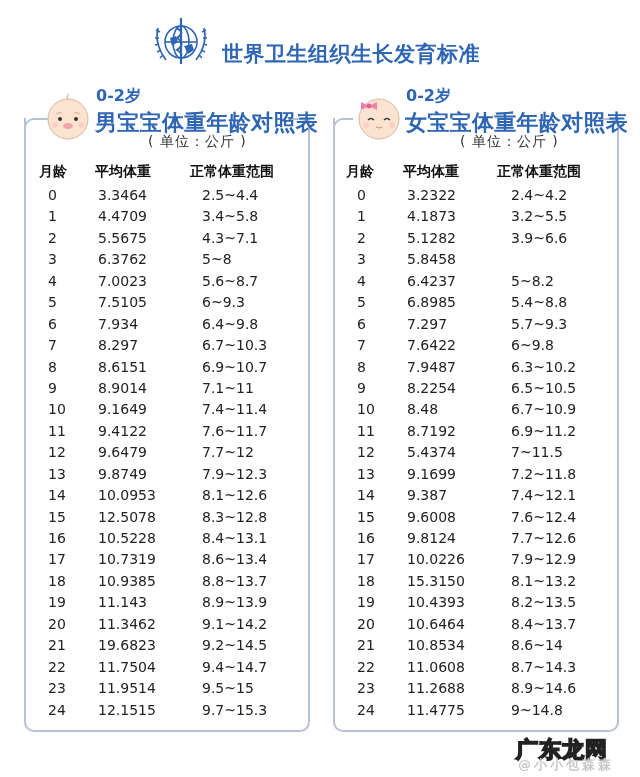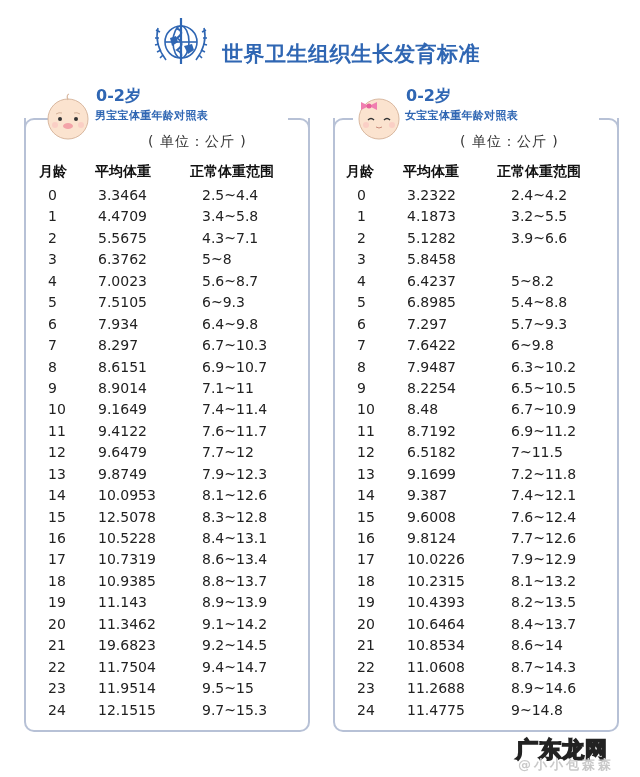--- a/index.html
+++ b/index.html
@@ -16,21 +16,21 @@
   .panel.boy { left: 24px; }
   .panel.girl { left: 333px; }
   .cap-left, .cap-right { position: absolute; top: 0; height: 14px; border-top: 2px solid #b7c1d6; }
   .cap-left { left: -2px; width: 18px; border-left: 2px solid #b7c1d6; border-top-left-radius: 10px; height: 14px; }
   .cap-right { right: -2px; width: 18px; border-right: 2px solid #b7c1d6; border-top-right-radius: 10px; height: 14px; }
 
   .face { position: absolute; width: 48px; height: 48px; }
   .boy-face { left: 44px; top: 92px; }
   .girl-face { left: 353px; top: 92px; }
   .age { position: absolute; font-size: 16px; font-weight: bold; color: #2f66b3; }
-  .subtitle { position: absolute; font-size: 11px; font-weight: bold; color: #2f66b3; letter-spacing: 0.3px; }
+  .subtitle { position: absolute; font-size: 22px; font-weight: bold; color: #2f66b3; letter-spacing: 0.3px; }
   .unit { position: absolute; font-size: 14px; color: #333; letter-spacing: 1px; }
 
   .col-head { position: absolute; top: 163px; font-size: 14px; font-weight: bold; color: #111; }
   .rows { position: absolute; top: 185px; }
   .row { height: 21.45px; display: flex; font-size: 14px; line-height: 21px; color: #222; }
   .c1 { width: 50px; padding-left: 4px; }
   .c2 { width: 104px; }
   .c3 { width: 100px; }
 
   .watermark { position: absolute; right: 32px; top: 735px; font-size: 22px; font-weight: bold; color: #fff;
@@ -280,21 +280,21 @@
       <span class="c2">8.48</span>
       <span class="c3">6.7~10.9</span>
     </div>
     <div class="row">
       <span class="c1">11</span>
       <span class="c2">8.7192</span>
       <span class="c3">6.9~11.2</span>
     </div>
     <div class="row">
       <span class="c1">12</span>
-      <span class="c2">6.5182</span>
+      <span class="c2">5.4374</span>
       <span class="c3">7~11.5</span>
     </div>
     <div class="row">
       <span class="c1">13</span>
       <span class="c2">9.1699</span>
       <span class="c3">7.2~11.8</span>
     </div>
     <div class="row">
       <span class="c1">14</span>
       <span class="c2">9.387</span>
@@ -310,21 +310,21 @@
       <span class="c2">9.8124</span>
       <span class="c3">7.7~12.6</span>
     </div>
     <div class="row">
       <span class="c1">17</span>
       <span class="c2">10.0226</span>
       <span class="c3">7.9~12.9</span>
     </div>
     <div class="row">
       <span class="c1">18</span>
-      <span class="c2">10.2315</span>
+      <span class="c2">15.3150</span>
       <span class="c3">8.1~13.2</span>
     </div>
     <div class="row">
       <span class="c1">19</span>
       <span class="c2">10.4393</span>
       <span class="c3">8.2~13.5</span>
     </div>
     <div class="row">
       <span class="c1">20</span>
       <span class="c2">10.6464</span>

